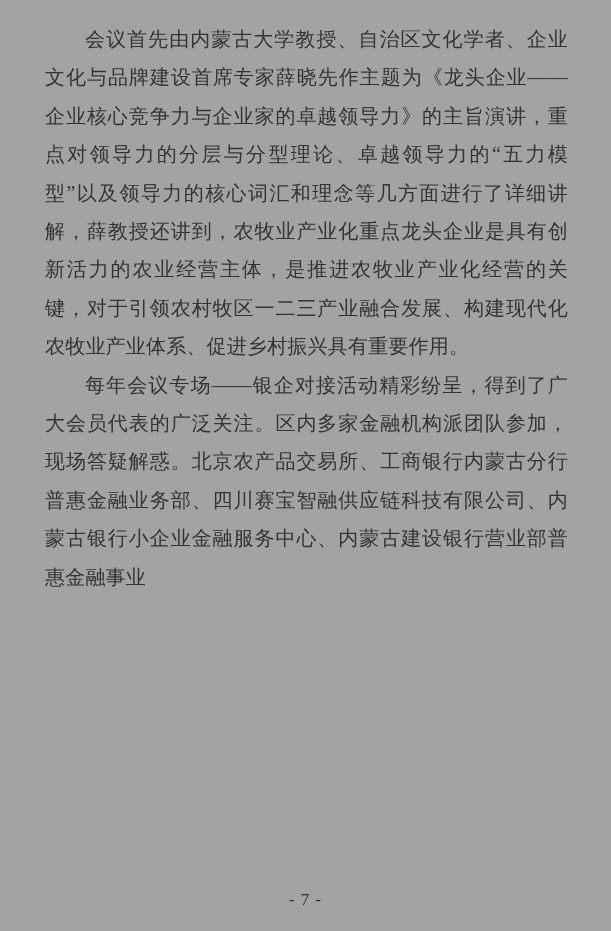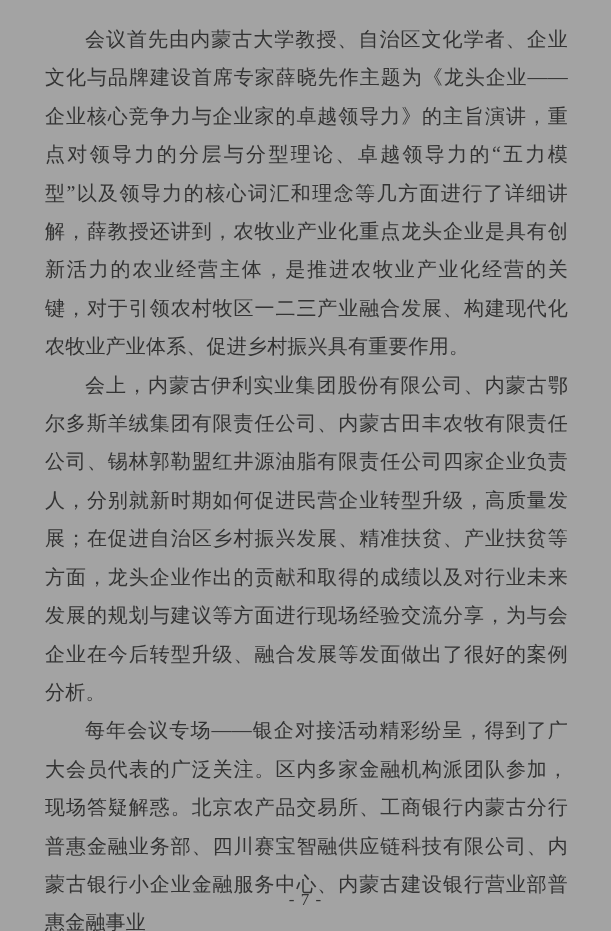--- a/index.html
+++ b/index.html
@@ -51,19 +51,18 @@
       color: #333333;
       font-family: "Liberation Serif", "DejaVu Serif", serif;
     }
   </style>
 </head>
 <body>
 
 <div class="page">
   <div class="body-text">
     <p class="para">会议首先由内蒙古大学教授、自治区文化学者、企业文化与品牌建设首席专家薛晓先作主题为《龙头企业——企业核心竞争力与企业家的卓越领导力》的主旨演讲，重点对领导力的分层与分型理论、卓越领导力的“五力模型”以及领导力的核心词汇和理念等几方面进行了详细讲解，薛教授还讲到，农牧业产业化重点龙头企业是具有创新活力的农业经营主体，是推进农牧业产业化经营的关键，对于引领农村牧区一二三产业融合发展、构建现代化农牧业产业体系、促进乡村振兴具有重要作用。</p>
-    <p class="para">会上，内蒙古伊利实业集团股份有限公司、内蒙古鄂尔多斯羊绒集团有限责任公司、内蒙古田丰农牧有限责任公司、锡林郭勒盟红井源油脂有限责任公司四家企业负责人，分别就新时期如何促进民营企业转型升级，高质量发展；在促进自治区乡村振兴发展、精准扶贫、产业扶贫等方面，龙头企业作出的贡献和取得的成绩以及对行业未来发展的规划与建议等方面进行现场经验交流分享，为与会企业在今后转型升级、融合发展等发面做出了很好的案例分析。</p>
     <p class="para">每年会议专场——银企对接活动精彩纷呈，得到了广大会员代表的广泛关注。区内多家金融机构派团队参加，现场答疑解惑。北京农产品交易所、工商银行内蒙古分行普惠金融业务部、四川赛宝智融供应链科技有限公司、内蒙古银行小企业金融服务中心、内蒙古建设银行营业部普惠金融事业</p>
   </div>
   <div class="footer">
     <span class="page-number">- 7 -</span>
   </div>
 </div>
 
 </body></html>

